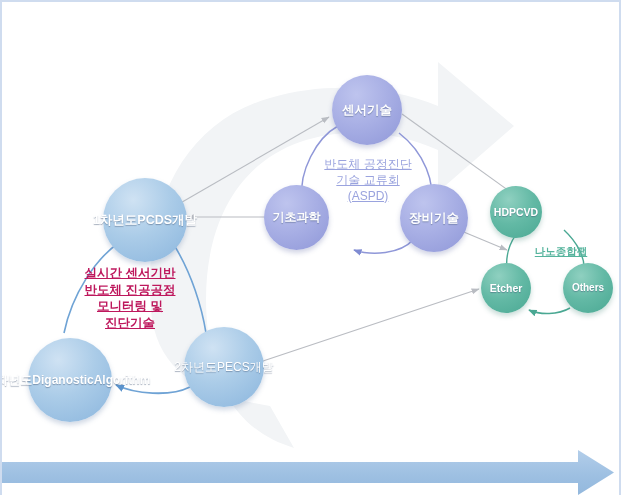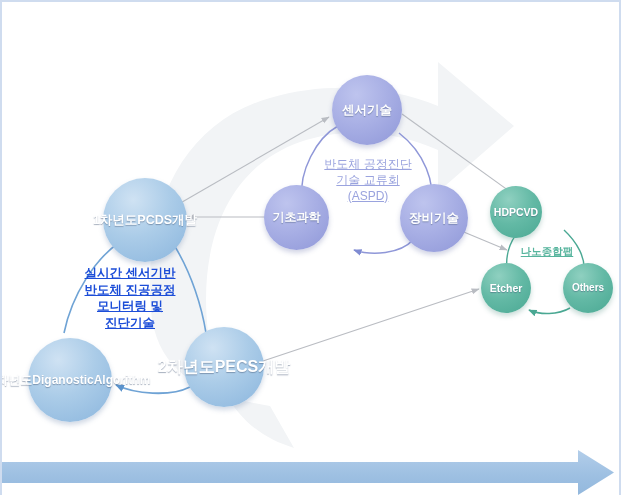--- a/index.html
+++ b/index.html
@@ -57,22 +57,22 @@
   }
 
   .center-label {
     position: absolute;
     text-align: center;
     line-height: 1.32;
     user-select: none;
     text-decoration: underline;
   }
   .cl-violet { color: #9aa3de; }
-  .cl-blue   { color: #1d4ed8; }
-  .cl-green  { color: #56b49d; }
+  .cl-blue   { color: #be185d; }
+  .cl-green  { color: #56b49d; margin-left: 14px; }
 
   .center-label span { display: block; white-space: nowrap; }
 </style>
 </head>
 <body>
 
 <div id="canvas">
 
   <svg id="svg-layer" viewBox="0 0 621 495">
     <defs>
@@ -171,21 +171,21 @@
     <span>반도체 공정진단</span>
     <span>기술 교류회</span>
     <span>(ASPD)</span>
   </div>
 
   <div class="node n-blue" style="left:101px; top:176px; width:84px; height:84px; font-size:12.5px; font-weight:bold;">
     <span>1차년도</span>
     <span>PCDS개발</span>
   </div>
 
-  <div class="node n-blue" style="left:182px; top:325px; width:80px; height:80px; font-size:16px; font-weight:bold;">
+  <div class="node n-blue" style="left:182px; top:325px; width:80px; height:80px; font-size:12px; font-weight:normal;">
     <span>2차년도</span>
     <span>PECS개발</span>
   </div>
 
   <div class="node n-blue" style="left:26px; top:336px; width:84px; height:84px; font-size:12px; font-weight:bold;">
     <span>3차년도</span>
     <span>Diganostic</span>
     <span>Algorithm</span>
   </div>
 

